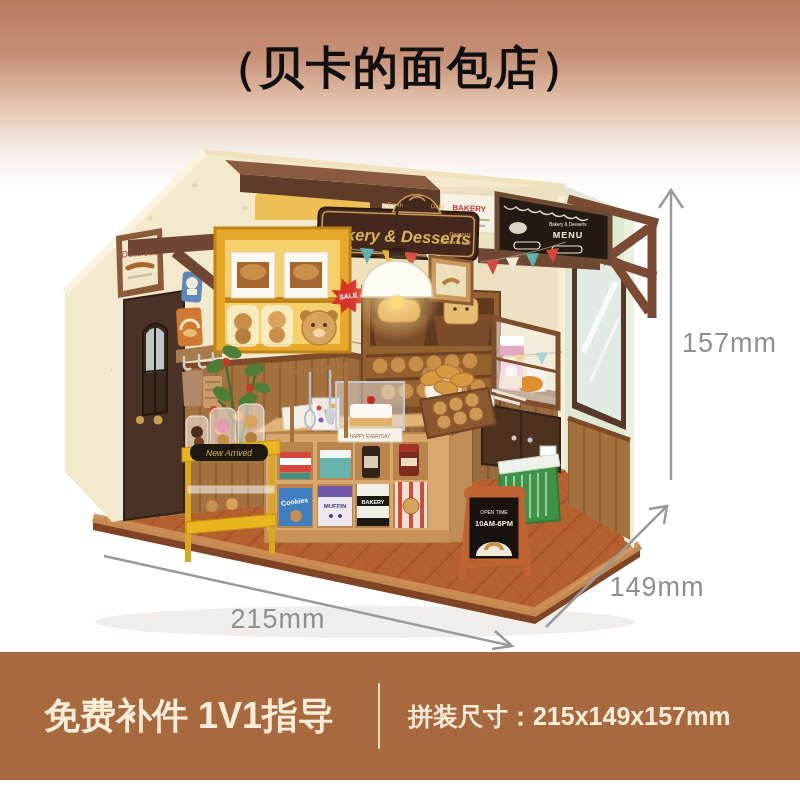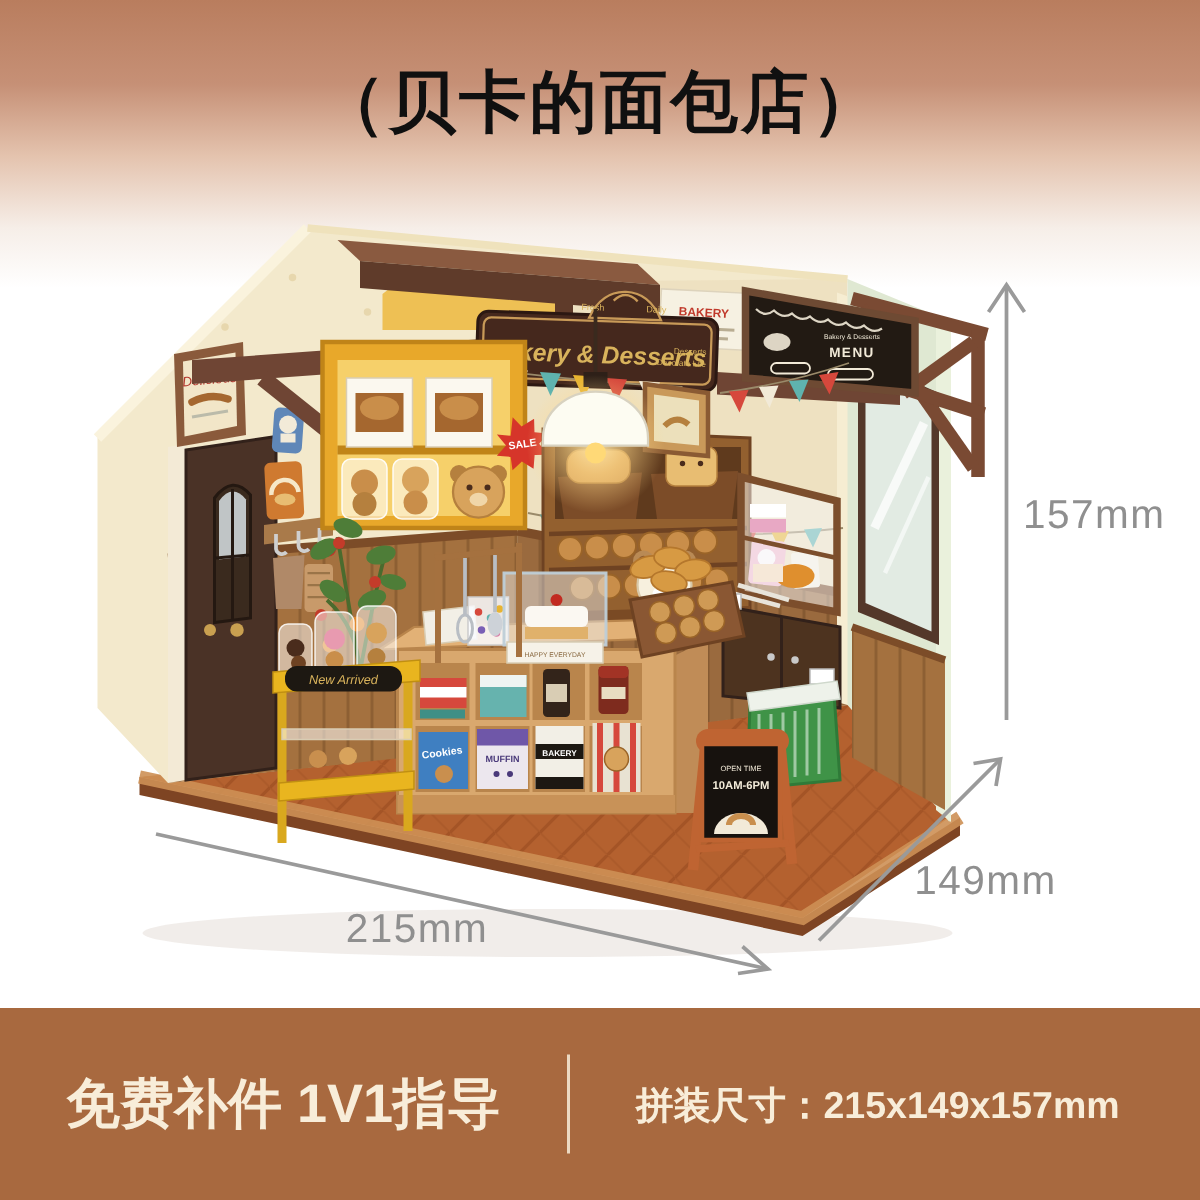--- a/index.html
+++ b/index.html
@@ -4,25 +4,25 @@
 <style>
   html,body{margin:0;padding:0;width:800px;height:800px;overflow:hidden;
     font-family:"Liberation Sans",sans-serif;}
   .stage{position:relative;width:800px;height:800px;
     background:linear-gradient(180deg,#b97d5e 0%,#c69076 7%,#e4c3ae 13%,#f6eee8 19%,#ffffff 24%,#ffffff 100%);}
   .title{position:absolute;top:38px;left:0;width:800px;text-align:center;
     font-size:45px;font-weight:700;color:#101010;letter-spacing:2px;}
   .model-svg{position:absolute;left:0;top:0;}
   svg text{font-family:"Liberation Sans",sans-serif;}
   .dim-label{font-size:27px;fill:#8f8f8f;letter-spacing:1px;}
-  .banner{position:absolute;left:0;top:672px;width:800px;height:128px;background:#a8693f;
+  .banner{position:absolute;left:0;top:652px;width:800px;height:128px;background:#a8693f;
     display:flex;align-items:center;}
   .banner-left{width:378px;text-align:center;font-size:36px;font-weight:700;color:#f8edd9;}
   .banner-divider{width:2px;height:66px;background:rgba(248,237,217,.85);}
-  .banner-right{flex:1;padding-left:44px;display:flex;flex-direction:column;gap:9px;
+  .banner-right{flex:1;padding-left:28px;display:flex;flex-direction:column;gap:9px;
     font-size:25px;font-weight:700;color:#f8edd9;}
 </style>
 </head>
 <body>
 
 <div class="stage">
 
   <div class="title">（贝卡的面包店）</div>
 
   <svg class="model-svg" width="800" height="672" viewBox="0 0 800 672">

